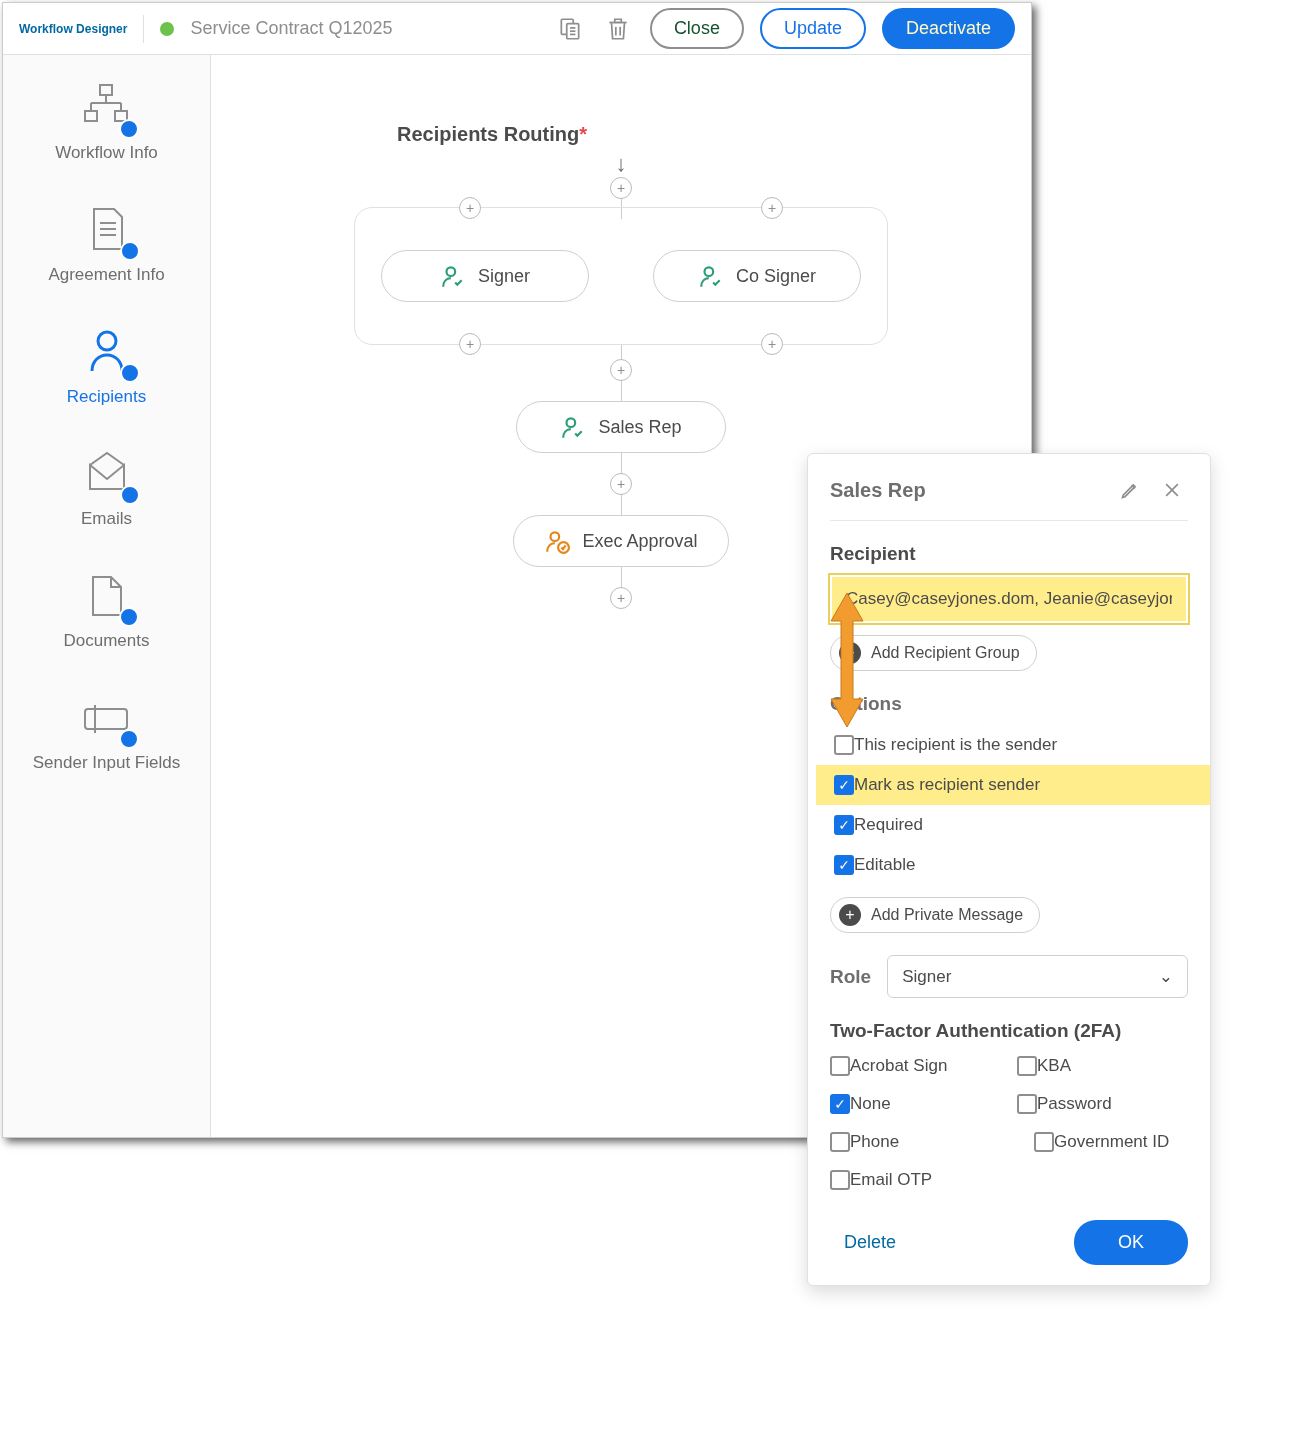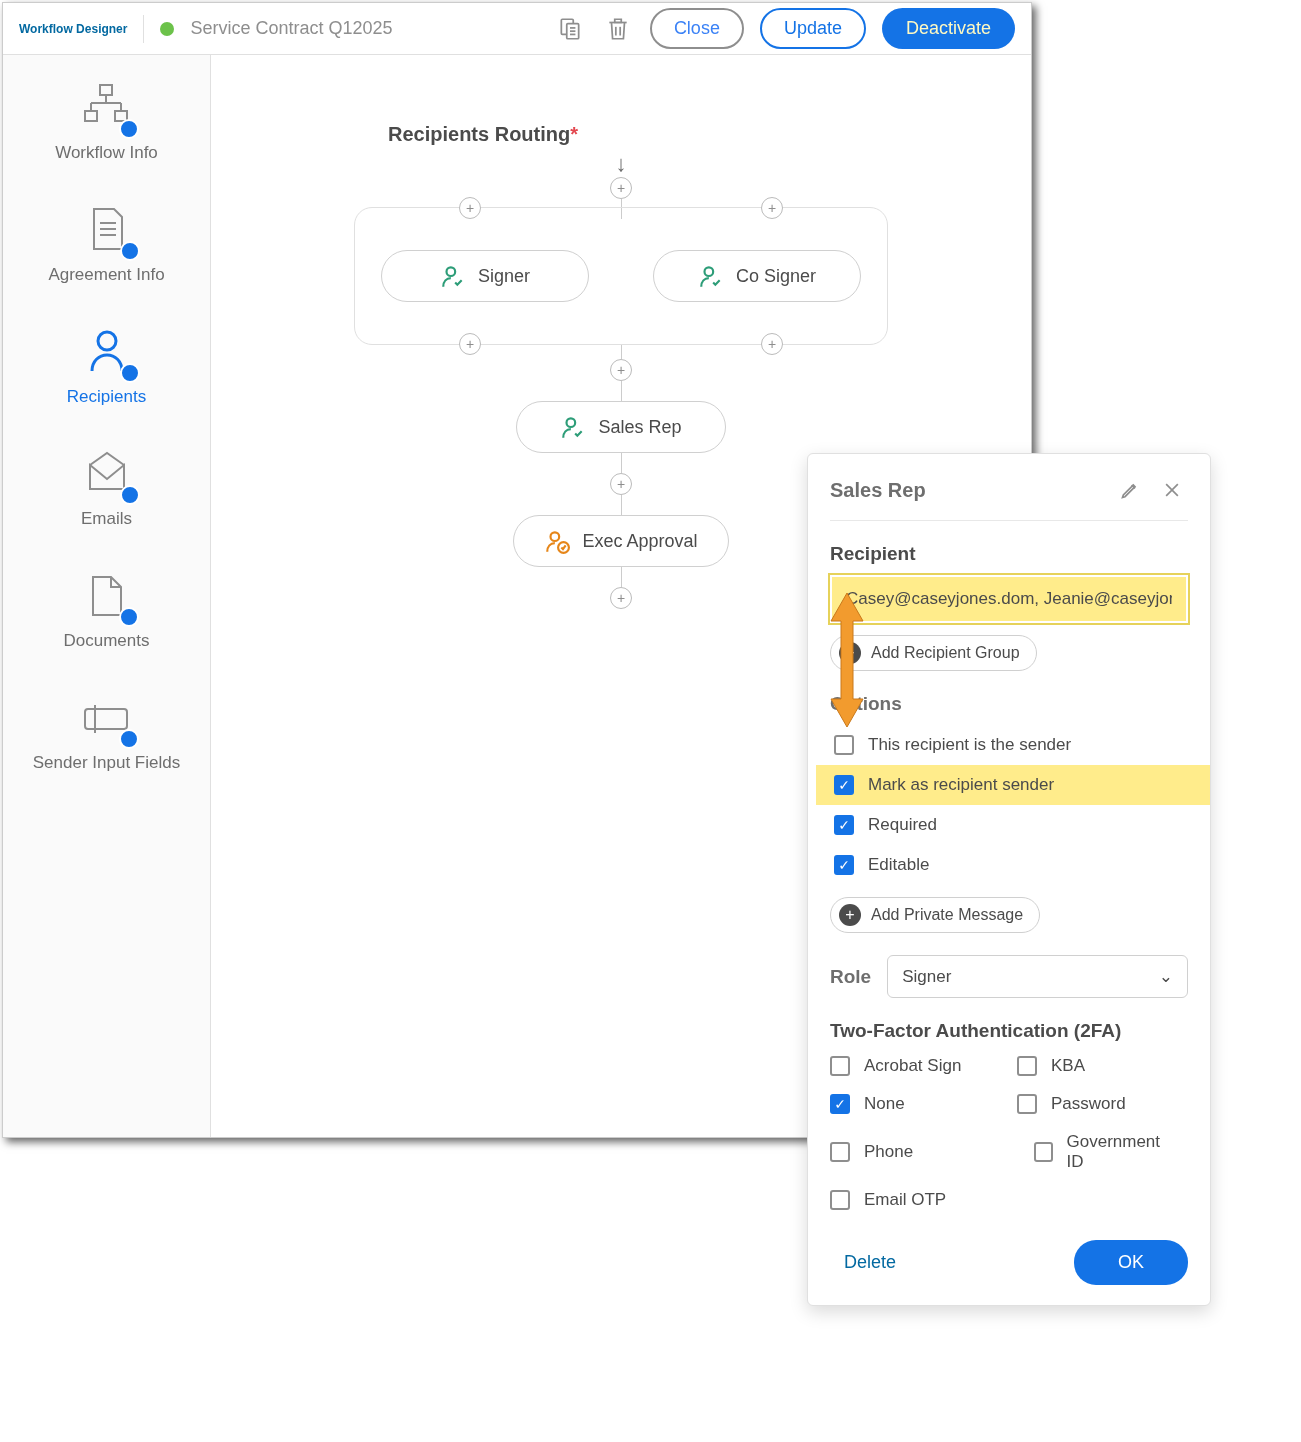--- a/index.html
+++ b/index.html
@@ -6,21 +6,21 @@
 body { background: #fff; width: 1301px; height: 1442px; transform-origin: top left; }
 .app { display: flex; flex-direction: column; border: 1px solid #ccc; box-shadow: 4px 4px 8px rgba(0,0,0,0.6); width: 1030px; margin: 2px; }
 .header { display: flex; align-items: center; padding: 8px 16px; border-bottom: 1px solid #e0e0e0; gap: 16px; height: 52px; }
 .header-title { font-size: 12px; font-weight: 600; color: #0369a1; }
 .sep { width: 1px; height: 28px; background: #e0e0e0; }
 .status-dot { width: 14px; height: 14px; border-radius: 50%; background: #6cc24a; }
 .contract-name { font-size: 18px; color: #8e8e8e; }
 .spacer { flex: 1; }
 .icon-btn { width: 32px; height: 32px; display: flex; align-items: center; justify-content: center; color: #8e8e8e; cursor: pointer; }
 .btn { padding: 8px 22px; border-radius: 22px; font-size: 18px; cursor: pointer; border: 2px solid transparent; }
-.btn-outline { border-color: #8e8e8e; color: #3b82f6; background: #fff; }
+.btn-outline { border-color: #8e8e8e; color: #14532d; background: #fff; }
 .btn-outline-blue { border-color: #1473e6; color: #1473e6; background: #fff; }
 .btn-primary { background: #1473e6; color: #fef9c3; }
 .body { display: flex; height: 1082px; }
 .sidebar { width: 208px; border-right: 1px solid #e0e0e0; display: flex; flex-direction: column; align-items: center; padding-top: 28px; gap: 42px; background: #fafafa; }
 .side-item { display: flex; flex-direction: column; align-items: center; gap: 10px; cursor: pointer; color: #6e6e6e; }
 .side-item.active { color: #1473e6; }
 .side-item .side-icon { width: 54px; height: 50px; position: relative; }
 .side-label { font-size: 17px; }
 .canvas { flex: 1; position: relative; background: #fff; padding: 40px; }
 .routing-title { font-size: 20px; font-weight: 700; color: #4b4b4b; text-align: center; position: absolute; left: 0; right: 0; top: 68px; }
@@ -33,21 +33,21 @@
 .role-pill { border: 1px solid #d0d0d0; border-radius: 28px; padding: 12px 30px; display: flex; align-items: center; gap: 12px; font-size: 18px; color: #4b4b4b; background: #fff; min-width: 208px; justify-content: center; }
 .role-pill .ricon { width: 26px; height: 26px; }
 .vline { width: 1px; height: 20px; background: #ccc; }
 .popup { position: absolute; left: 596px; top: 398px; width: 404px; background: #fff; border: 1px solid #e0e0e0; border-radius: 6px; box-shadow: 0 6px 18px rgba(0,0,0,0.15); padding: 20px 22px; }
 .popup-h { display: flex; align-items: center; gap: 10px; border-bottom: 1px solid #e8e8e8; padding-bottom: 14px; }
 .popup-title { font-size: 20px; font-weight: 700; color: #6e6e6e; flex: 1; }
 .sect-h { font-size: 19px; font-weight: 700; color: #4b4b4b; margin-top: 22px; margin-bottom: 10px; }
 .recipient-input { width: 100%; padding: 12px 14px; font-size: 17px; background: #ffec8b; border: 2px solid #fff; outline: 2px solid #e6d25a; color: #4b4b4b; }
 .add-pill { display: inline-flex; align-items: center; gap: 10px; border: 1px solid #d0d0d0; border-radius: 20px; padding: 6px 16px 6px 8px; font-size: 16px; color: #4b4b4b; margin-top: 12px; cursor: pointer; }
 .add-pill .plus-ic { width: 22px; height: 22px; border-radius: 50%; background: #4b4b4b; color: #fff; display:flex; align-items:center; justify-content:center; font-size: 16px; }
-.opt-row { display: flex; align-items: center; gap: 14px; padding: 10px 4px; font-size: 17px; color: #4b4b4b; }
+.opt-row { display: flex; align-items: center; padding: 10px 4px; font-size: 17px; color: #4b4b4b; }
 .opt-row.hl { background: #ffec8b; margin: 0 -22px 0 -14px; padding-left: 18px; padding-right: 22px; }
 .chk { width: 20px; height: 20px; border: 2px solid #8e8e8e; border-radius: 3px; display:flex; align-items:center; justify-content:center; }
 .chk.on { background: #1473e6; border-color: #1473e6; color: #fff; font-size: 14px; }
 .role-row { display: flex; align-items: center; gap: 16px; margin-top: 22px; }
 .role-lbl { font-size: 19px; font-weight: 700; color: #6e6e6e; }
 .select { flex: 1; border: 1px solid #d0d0d0; border-radius: 6px; padding: 10px 14px; font-size: 17px; color: #4b4b4b; display:flex; justify-content:space-between; align-items:center; }
 .tfa-grid { display: grid; grid-template-columns: 1fr 1fr; gap: 10px 16px; margin-top: 8px; }
 .popup-foot { display: flex; justify-content: space-between; align-items: center; margin-top: 26px; }
 .link-btn { color: #0369a1; font-size: 18px; cursor: pointer; padding: 8px 14px; }
 .ok-btn { background: #1473e6; color: #fff; border-radius: 22px; padding: 12px 44px; font-size: 18px; cursor: pointer; }
@@ -157,21 +157,21 @@
               <rect x="6" y="16" width="42" height="20" rx="3" fill="none" stroke="#8e8e8e" stroke-width="2"></rect>
               <line x1="16" y1="12" x2="16" y2="40" stroke="#8e8e8e" stroke-width="2"></line>
             </svg>
           <div class="badge-sm"></div>
         </div>
         <div class="side-label">Sender Input Fields</div>
       </div>
     </div>
 
     <div class="canvas">
-      <div class="routing-title" style="text-align:left; left:177px; right:auto;">
+      <div class="routing-title" style="text-align:left; left:186px; right:auto;">
         <span>Recipients Routing</span><span class="ast">*</span>
       </div>
 
       <div class="flow">
         <div class="arrow-down">↓</div>
         <div class="plus-node">+</div>
         <div class="vline"></div>
         <div class="split-box">
           <div style="position:absolute; left:104px; top:-11px;" class="plus-node">+</div>
           <div style="position:absolute; right:104px; top:-11px; left:auto;" class="plus-node">+</div>

